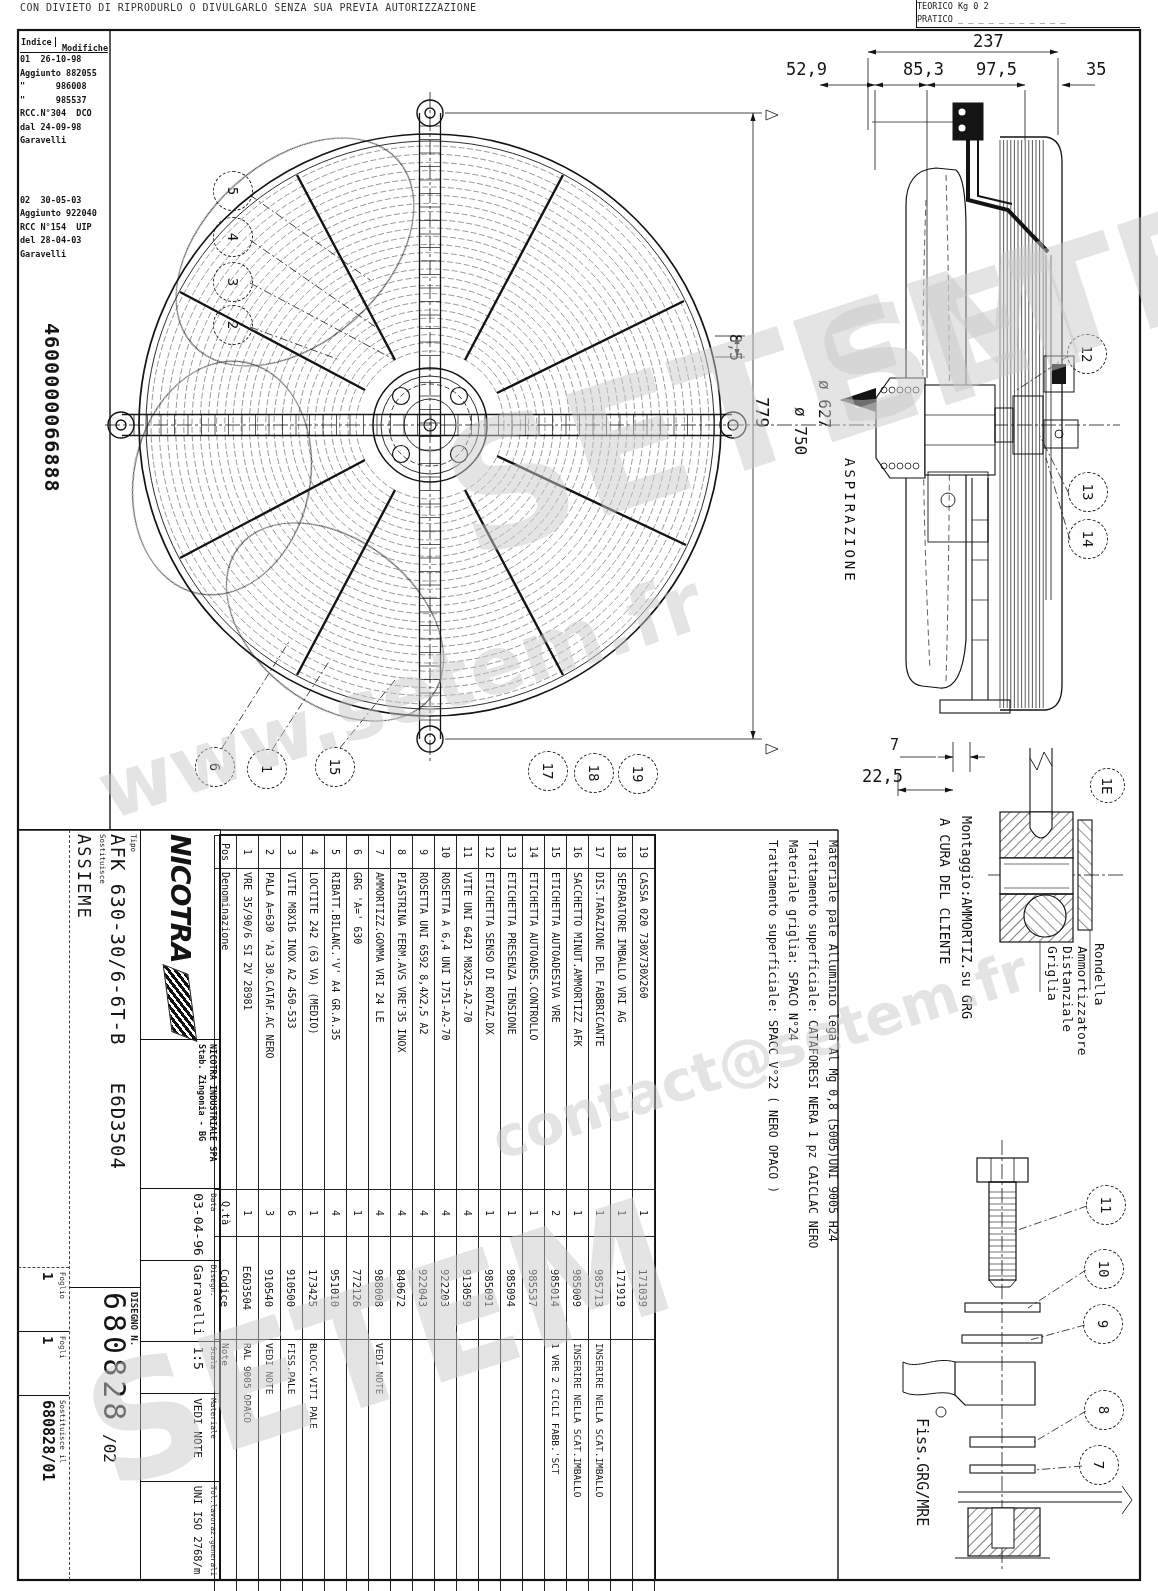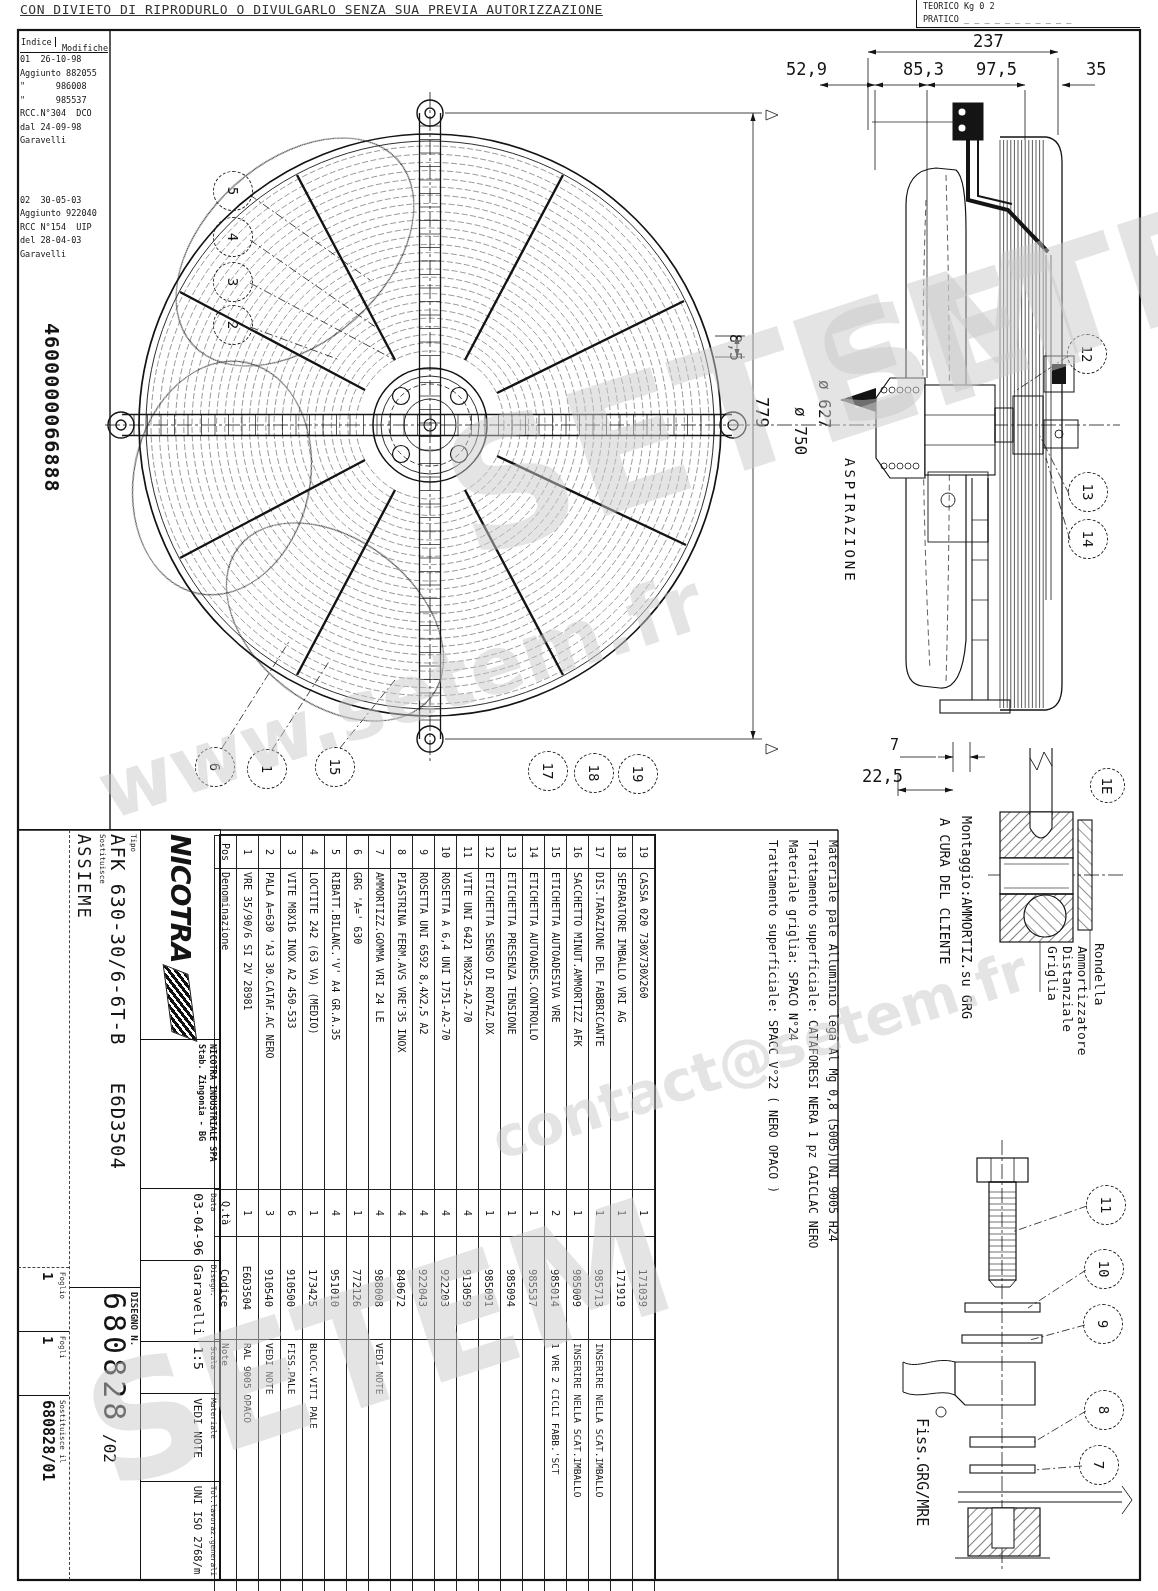--- a/index.html
+++ b/index.html
@@ -8,26 +8,26 @@
   #art,#wm{position:absolute;left:0;top:0;z-index:0;}
   #wm{z-index:5;pointer-events:none;}
   .lab{position:absolute;z-index:2;white-space:nowrap;color:#141414;}
   .rot{transform-origin:0 0;transform:rotate(90deg);}
   .bal{position:absolute;z-index:2;width:38px;height:38px;border:1.3px dashed #222;
        border-radius:50%;display:flex;align-items:center;justify-content:center;}
   .bal span{transform:rotate(90deg);font-size:14px;}
   .bal.sm{width:33px;height:33px}
   .hdim{font-size:17px;}
   
-  #topnote{left:20px;top:2px;font-size:13px;letter-spacing:.5px;color:#333;text-decoration:underline;}
+  #topnote{left:20px;top:2px;font-size:10px;letter-spacing:.5px;color:#333;}
   #wbox{position:absolute;left:916px;top:0;width:224px;height:28px;z-index:2;
         border-left:1.5px solid #111;border-bottom:1.5px solid #111;
-        font-size:8.5px;line-height:13px;padding-left:6px;box-sizing:border-box;color:#222;}
+        font-size:8.5px;line-height:13px;padding-left:0;box-sizing:border-box;color:#222;}
   
-  #rev{position:absolute;left:20px;top:32px;width:88px;z-index:2;font-size:8.5px;}
+  #rev{position:absolute;left:20px;top:32px;width:88px;z-index:2;font-size:8.5px;font-weight:bold;}
   #rev .hd{display:flex;border-bottom:1px solid #111;height:20px;align-items:center;}
   #rev .hd span:first-child{width:34px;border-right:1px solid #111;padding-left:1px;}
   #rev .hd span:last-child{padding-left:6px;margin-top:12px;}
   #rev .ln{white-space:pre;line-height:13.5px;}
   #rev .gap{height:46px;}
   #pn{left:64px;top:323px;font-size:20px;font-weight:bold;letter-spacing:1px;}
   
   #ptbl{position:absolute;left:655px;top:835px;width:745px;height:435px;z-index:2;
         transform-origin:0 0;transform:rotate(90deg);}
   #ptbl table{border-collapse:collapse;width:745px;height:435px;table-layout:fixed;}

